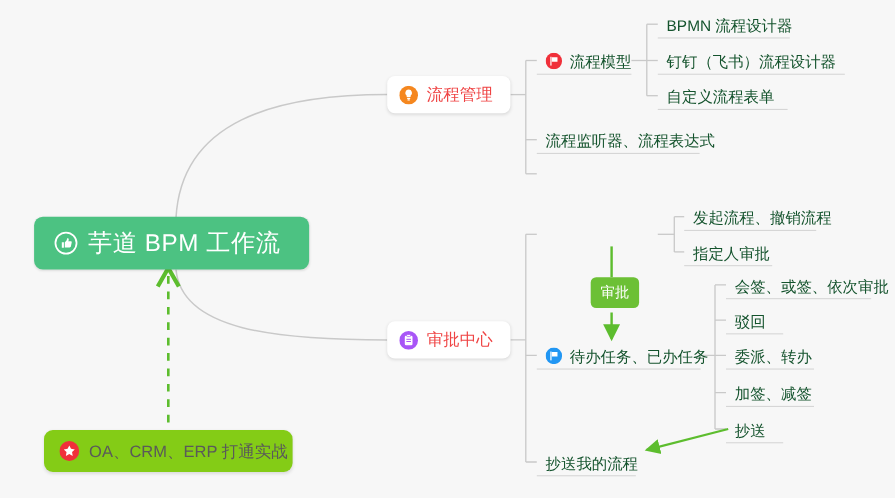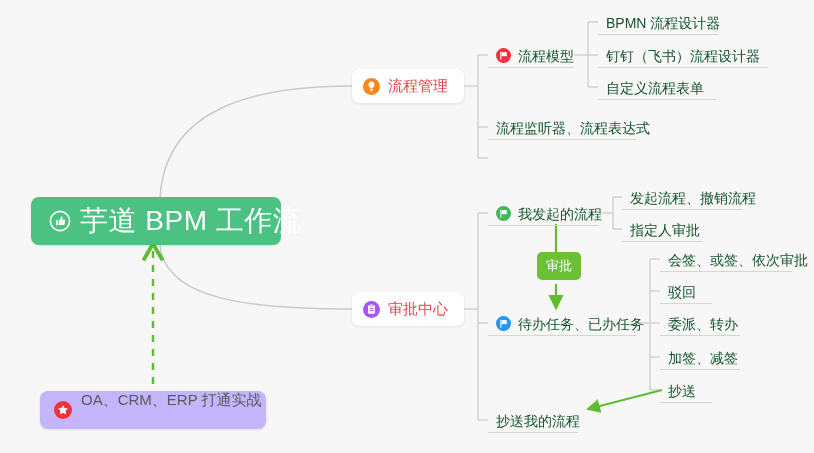--- a/index.html
+++ b/index.html
@@ -18,21 +18,21 @@
     position:absolute;
     display:flex;align-items:center;
     background:#4cc282;
     border-radius:8px;
     padding:0 18px;
     height:48px;
     box-sizing:border-box;
     box-shadow:0 1px 2px rgba(0,0,0,0.10);
   }
   .root-node .label{
-    color:#ffffff;font-size:28px;letter-spacing:.5px;white-space:nowrap;
+    color:#ffffff;font-size:22px;letter-spacing:.5px;white-space:nowrap;
   }
   .root-node .ico{margin-right:9px;display:flex;align-items:center;}
 
   
   .pill{
     position:absolute;
     display:flex;align-items:center;
     background:#ffffff;
     border-radius:7px;
     height:34px;
@@ -62,22 +62,22 @@
     background:#6cc035;
     border-radius:5px;
     color:#fff;
     font-size:13px;
     padding:5px 9px;
     box-sizing:border-box;
     white-space:nowrap;
   }
   .note-card{
     position:absolute;
-    display:flex;
-    background:#c4b5fd;
+    display:flex;align-items:center;
+    background:#84cc16;
     border-radius:8px;
     height:38px;
     padding:0 18px 0 14px;
     box-sizing:border-box;
     box-shadow:0 1px 3px rgba(0,0,0,0.11);
   }
   .note-card .label{color:#5a5a5a;font-size:15px;white-space:nowrap;}
   .note-card .ico{margin-right:9px;display:flex;align-items:center;}
 </style>
 </head>
@@ -192,30 +192,20 @@
         <circle cx="8.5" cy="8.5" r="8.5" fill="#a855f7"></circle>
         <rect x="5" y="4.2" width="7" height="8.6" rx="1.1" fill="#ffffff"></rect>
         <rect x="6.7" y="3.1" width="3.6" height="1.9" rx=".8" fill="#ffffff" stroke="#a855f7" stroke-width=".7"></rect>
         <rect x="6.4" y="7" width="4.2" height=".9" fill="#a855f7"></rect>
         <rect x="6.4" y="9" width="4.2" height=".9" fill="#a855f7"></rect>
       </svg>
     </span>
     <span class="label">审批中心</span>
   </div>
 
-  <div class="leaf" style="left:488px;top:196px;width:110px;">
-    <span class="ico">
-      <svg width="15" height="15" viewBox="0 0 15 15">
-        <circle cx="7.5" cy="7.5" r="7.5" fill="#3bba5a"></circle>
-        <rect x="4.3" y="3.6" width="1.1" height="8" fill="#ffffff"></rect>
-        <path d="M5.6 4.1h5.2v4.1H5.6z" fill="#ffffff"></path>
-      </svg>
-    </span>
-    <span class="label">我发起的流程</span>
-  </div>
   <div class="leaf" style="left:622px;top:180px;width:120px;">
     <span class="label">发起流程、撤销流程</span>
   </div>
   <div class="leaf" style="left:622px;top:212px;width:80px;">
     <span class="label">指定人审批</span>
   </div>
 
   <div class="leaf" style="left:488px;top:306px;width:149px;">
     <span class="ico">
       <svg width="15" height="15" viewBox="0 0 15 15">

